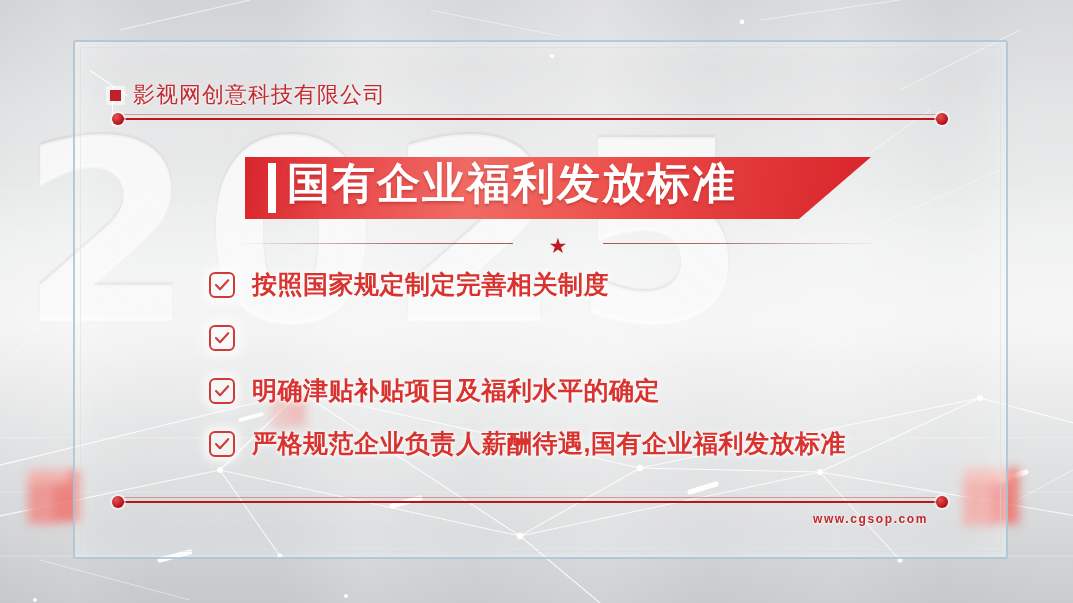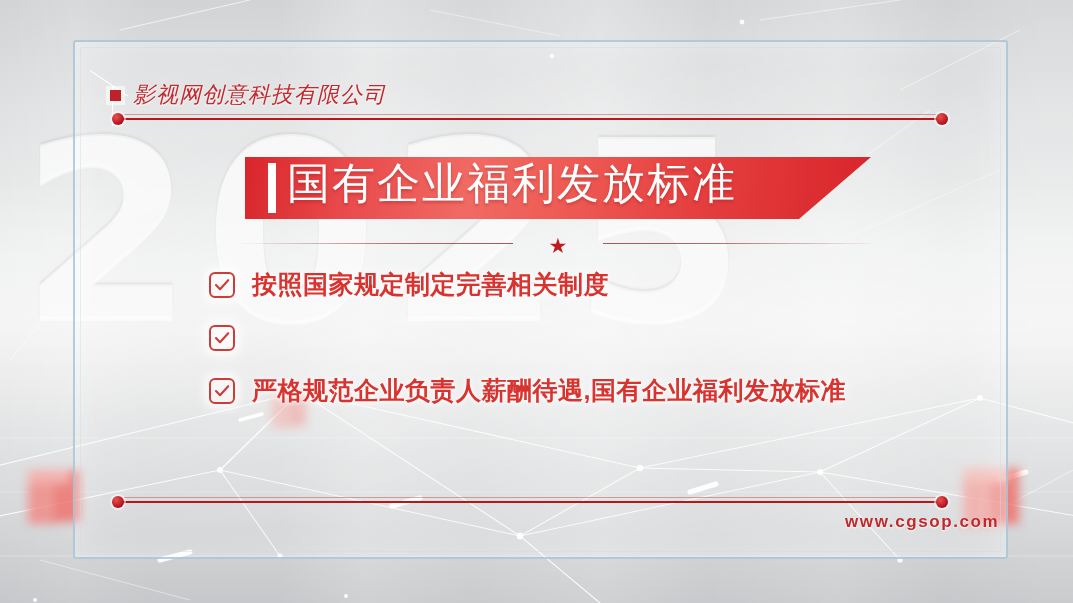--- a/index.html
+++ b/index.html
@@ -104,21 +104,20 @@
     background:#c0202a;
     box-shadow:0 0 0 4px rgba(255,255,255,0.55);
     flex:0 0 auto;
   }
   .company-name {
     font-size:22px;
     color:#c22a2f;
     letter-spacing:1px;
     white-space:nowrap;
     text-shadow:0 1px 2px rgba(255,255,255,0.9);
-    font-style:italic;
   }
   .hdr-tick {
     position:absolute;
     left:112px; top:86px;
     width:1px; height:40px;
     background:rgba(255,255,255,0.85);
   }
   .hdr-diag {
     position:absolute;
     left:90px; top:70px;
@@ -170,21 +169,21 @@
     left:23px; top:6px;
     width:8px; height:50px;
     background:#ffffff;
   }
   .banner-title {
     position:absolute;
     left:42px; top:0;
     height:54px;
     display:flex; align-items:center;
     font-size:43px;
-    font-weight:400;
+    font-weight:700;
     color:#ffffff;
     letter-spacing:2px;
     white-space:nowrap;
     text-shadow:0 2px 3px rgba(140,20,20,0.35);
   }
 
   
   .divider {
     position:absolute;
     left:238px; top:236px;
@@ -235,26 +234,25 @@
     white-space:nowrap;
     letter-spacing:.5px;
     text-shadow:0 1px 3px rgba(255,255,255,0.95), 0 0 7px rgba(255,255,255,0.9);
     text-align:right;
   }
 
   
   .footer-url {
     position:absolute;
     left:813px; top:512px;
-    font-size:17px;
+    font-size:12px;
     font-weight:700;
     letter-spacing:1.6px;
     color:#c0282c;
     text-shadow:0 1px 2px rgba(255,255,255,0.95);
-    margin-left:32px;
   }
 </style>
 </head>
 <body>
 
 <div id="stage">
 
   <div class="bg-columns"></div>
   <div class="bg-bands"></div>
 
@@ -364,20 +362,28 @@
     </div>
 
     <div class="bullet-item">
       <span class="checkbox">
         <svg width="18" height="18" viewBox="0 0 18 18">
             <path d="M3 9 L7 13.2 L15.2 4.2" stroke="#cf3b36" stroke-width="2.1" fill="none" stroke-linecap="round" stroke-linejoin="round"></path>
           </svg>
       </span>
     </div>
 
+    <div class="bullet-item">
+      <span class="checkbox">
+        <svg width="18" height="18" viewBox="0 0 18 18">
+            <path d="M3 9 L7 13.2 L15.2 4.2" stroke="#cf3b36" stroke-width="2.1" fill="none" stroke-linecap="round" stroke-linejoin="round"></path>
+          </svg>
+      </span>
+      <span class="bullet-text">明确津贴补贴项目及福利水平的确定</span>
+    </div>
 
     <div class="bullet-item">
       <span class="checkbox">
         <svg width="18" height="18" viewBox="0 0 18 18">
             <path d="M3 9 L7 13.2 L15.2 4.2" stroke="#cf3b36" stroke-width="2.1" fill="none" stroke-linecap="round" stroke-linejoin="round"></path>
           </svg>
       </span>
       <span class="bullet-text">严格规范企业负责人薪酬待遇,国有企业福利发放标准</span>
     </div>
 

